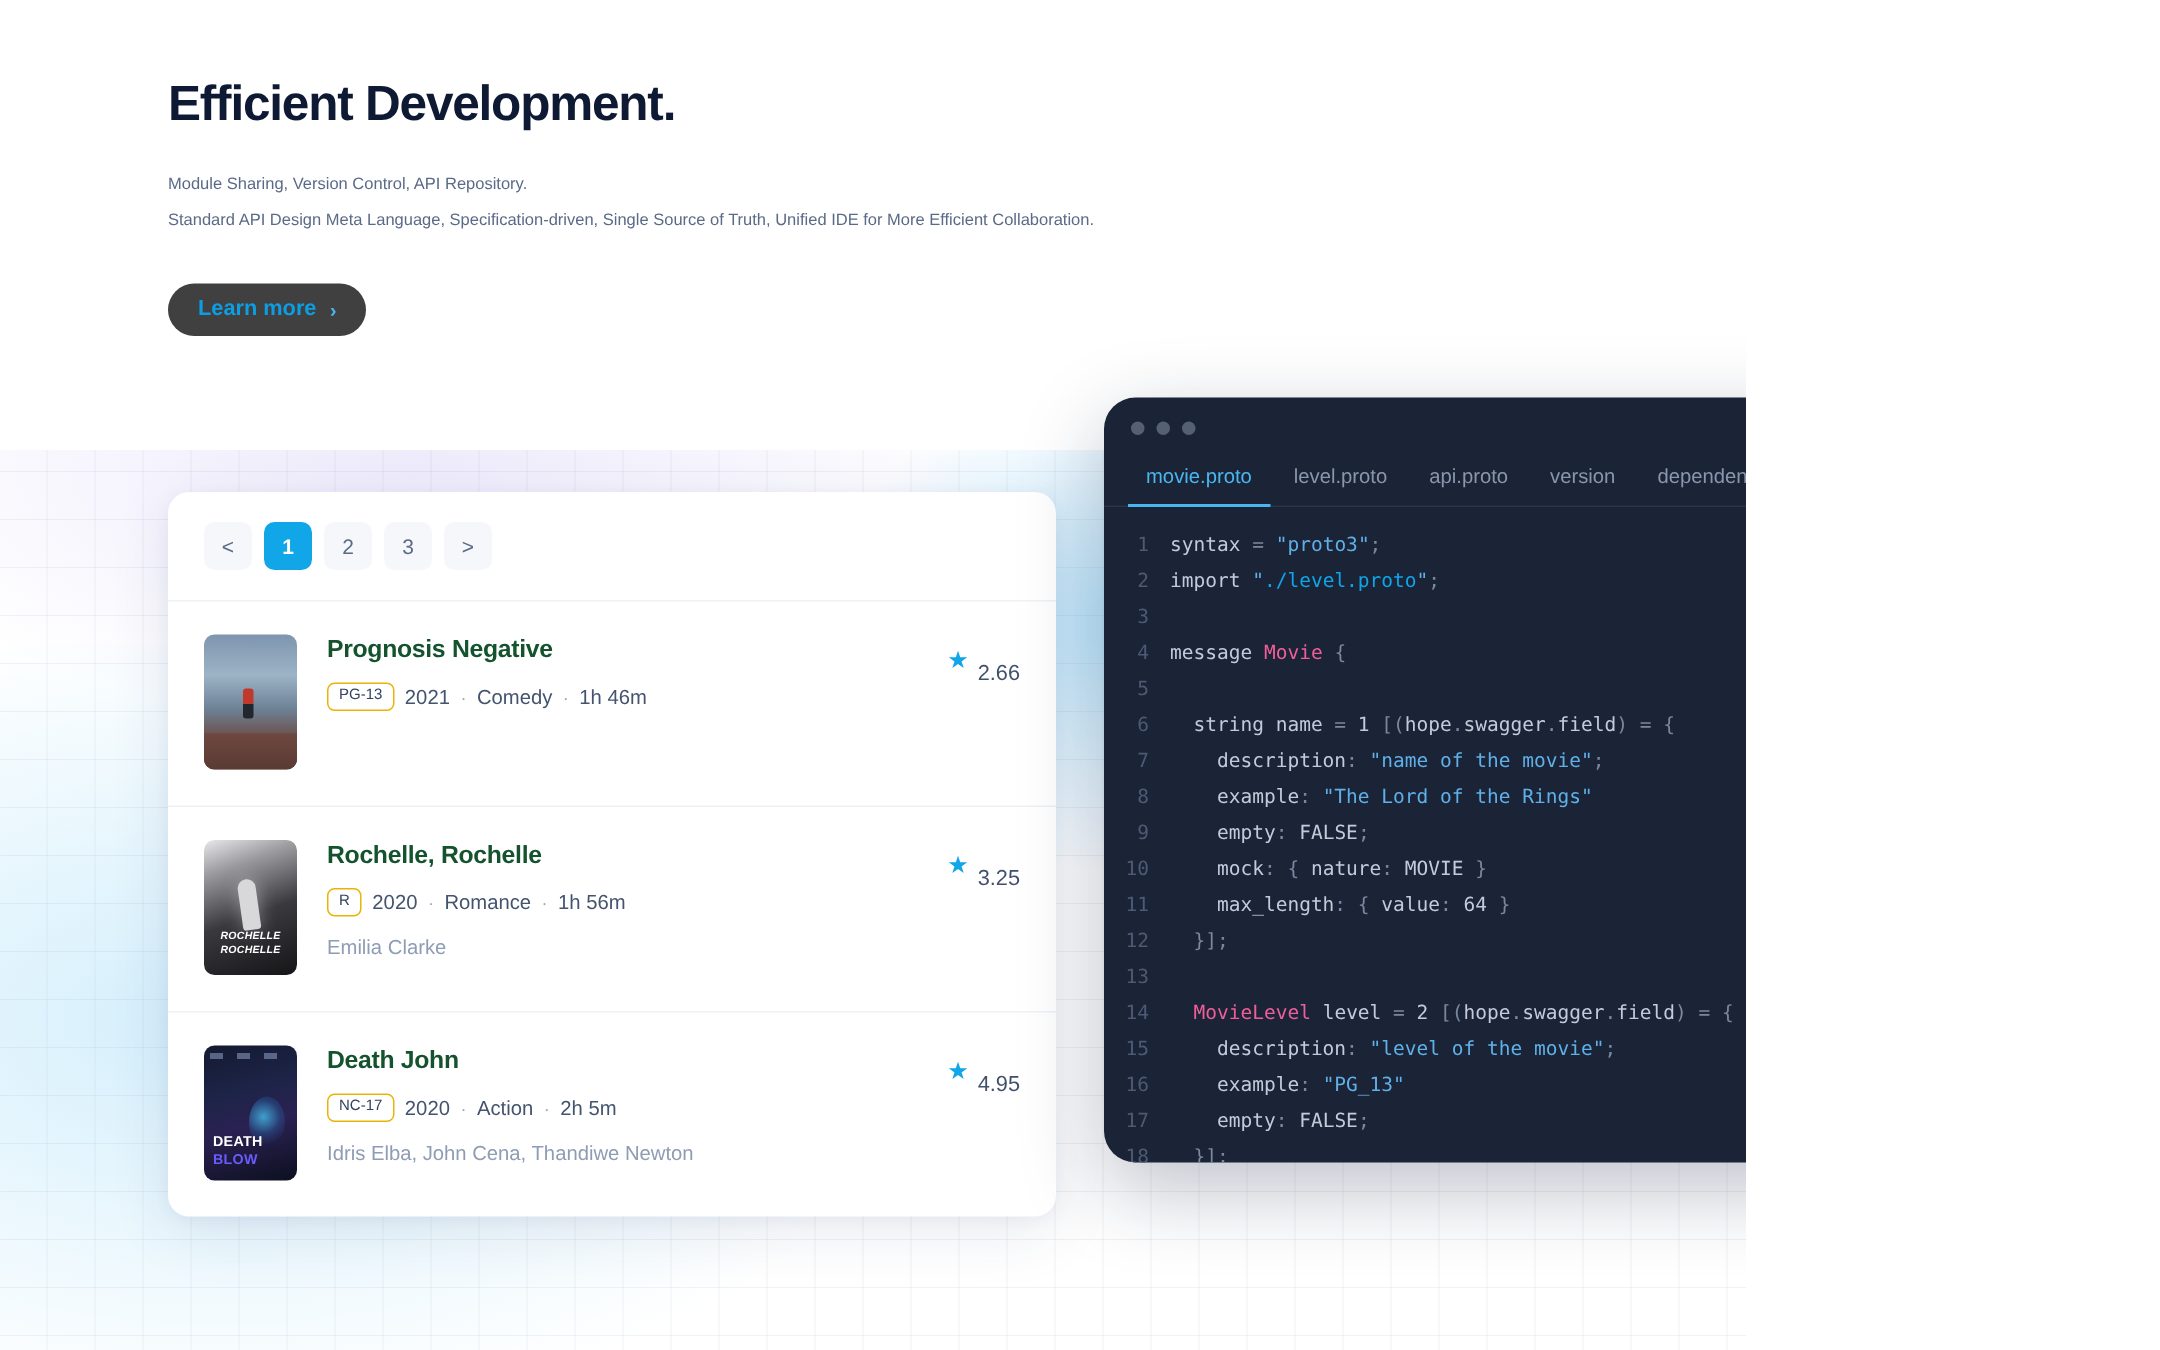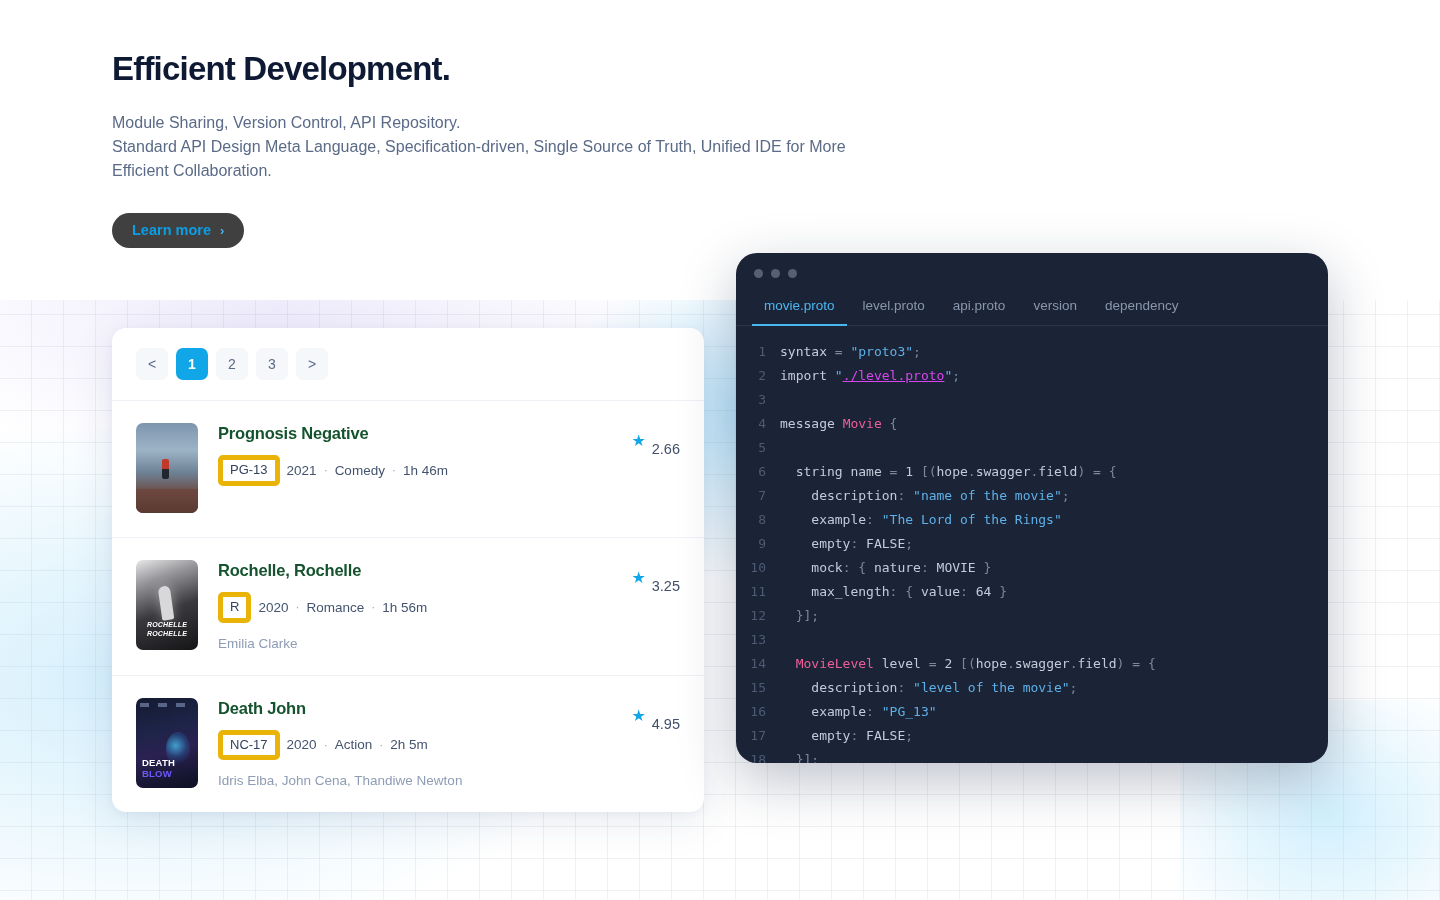--- a/index.html
+++ b/index.html
@@ -3,21 +3,21 @@
 <meta charset="utf-8">
 <style>
   * { box-sizing: border-box; margin: 0; padding: 0; }
   html, body {
     width: 1440px; height: 900px;
     overflow: hidden;
     font-family: "Liberation Sans", sans-serif;
     background: #ffffff;
   }
 
-  .page { position: relative; width: 1440px; height: 900px; background:#fff; overflow:hidden; }
+  .page { position: relative; width: 1164px; height: 900px; background:#fff; overflow:hidden; }
 
   
   .bg-grid{
     position:absolute; left:0; top:283px; width:1440px; height:617px;
     background-image:
       linear-gradient(to right, rgba(120,130,160,.11) 1px, transparent 1px),
       linear-gradient(to bottom, rgba(120,130,160,.11) 1px, transparent 1px);
     background-size:32px 32px;
     background-position: -1px -1px;
   }
@@ -46,21 +46,21 @@
     background:#fff; pointer-events:none;
   }
 
   
   .hero{ position:absolute; left:112px; top:48px; width:780px; z-index:6; }
   .hero h1{
     font-size:33px; line-height:1.25; font-weight:bold;
     color:#0e1a34; letter-spacing:-.8px; margin-bottom:22px;
   }
   .hero p{
-    font-size:16px; line-height:24px; color:#5a6a87; font-weight:400;
+    font-size:11px; line-height:24px; color:#5a6a87; font-weight:400;
     max-width:760px;
   }
   .learn-more{
     display:inline-flex; align-items:center; gap:9px;
     margin-top:30px; padding:9px 20px 10px 20px;
     background:#404040; border-radius:22px;
     color:#0c9ee4; font-size:14.5px; font-weight:bold;
     border:none; cursor:pointer;
   }
   .learn-more .chev{ font-size:13px; color:#4bb6ee; font-weight:bold; }
@@ -127,32 +127,32 @@
     background:repeating-linear-gradient(to right,#8da0c8 0 9px, transparent 9px 18px);
     opacity:.55;
   }
   .poster-3 .ptitle{ text-align:left; left:6px; right:auto; bottom:8px; font-size:9.5px; }
   .poster-3 .ptitle .l2{ color:#6b5bff; }
 
   .minfo{ flex:1 1 auto; min-width:0; padding-top:1px; }
   .mtitle{ font-size:16.5px; font-weight:bold; color:#14532d; letter-spacing:-.2px; }
   .mmeta{ display:flex; align-items:center; gap:7px; margin-top:12px; font-size:13.5px; color:#44546f; }
   .rating-badge{
-    border:5px solid #eab308; border-radius:5px;
-    padding:2px 7px 3px 7px; font-size:13px; color:#33425e; line-height:1.2;
+    border:1px solid #eab308; border-radius:5px;
+    padding:2px 7px 3px 7px; font-size:10px; color:#33425e; line-height:1.2;
   }
   .dot-sep{ color:#9aa7bd; font-size:12px; }
   .mcast{ margin-top:13px; font-size:13.5px; color:#8e9cb4; }
   .mscore{ display:flex; align-items:center; gap:6px; padding-top:2px; flex:0 0 auto; }
   .star{ color:#10a6e8; font-size:16px; line-height:1; }
   .score-val{ font-size:14.5px; color:#41506b;margin-top:16px; }
 
   
   .editor{
-    position:absolute; left:736px; top:253px; width:592px; height:510px;
+    position:absolute; left:736px; top:265px; width:592px; height:510px;
     background:#1b2436; border-radius:21px;
     box-shadow:0 18px 55px rgba(20,35,70,.28);
     z-index:8; overflow:hidden;
   }
   .titlebar{ display:flex; gap:8px; padding:16px 18px 12px 18px; }
   .tb-dot{ width:9px; height:9px; border-radius:50%; background:#566074; }
   .tabs{ display:flex; gap:4px; padding:0 16px; border-bottom:1px solid #29334a; }
   .tab{
     padding:8px 12px 11px 12px; font-size:13.5px; color:#8996ad;
     cursor:pointer; border-bottom:2px solid transparent; margin-bottom:-1px;
@@ -167,21 +167,21 @@
   }
   .cline{ display:flex; }
   .lnum{
     flex:0 0 44px; text-align:right; padding-right:14px;
     color:#4d5a74; user-select:none;
   }
   .ctext{ white-space:pre; color:#c3cbdb; }
   .k-str{ color:#5fb0e8; }
   .k-type{ color:#ee5f9a; }
   .k-punc{ color:#7b879e; }
-  .k-link{ color:#d946ef; text-decoration:underline; }
+  .k-link{ color:#0ea5e9; }
 </style>
 </head>
 <body>
 
 <div class="page">
 
   <div class="bg-grid"></div>
   <div class="bg-purple"></div>
   <div class="bg-cyan-left"></div>
   <div class="bg-cyan-mid"></div>

